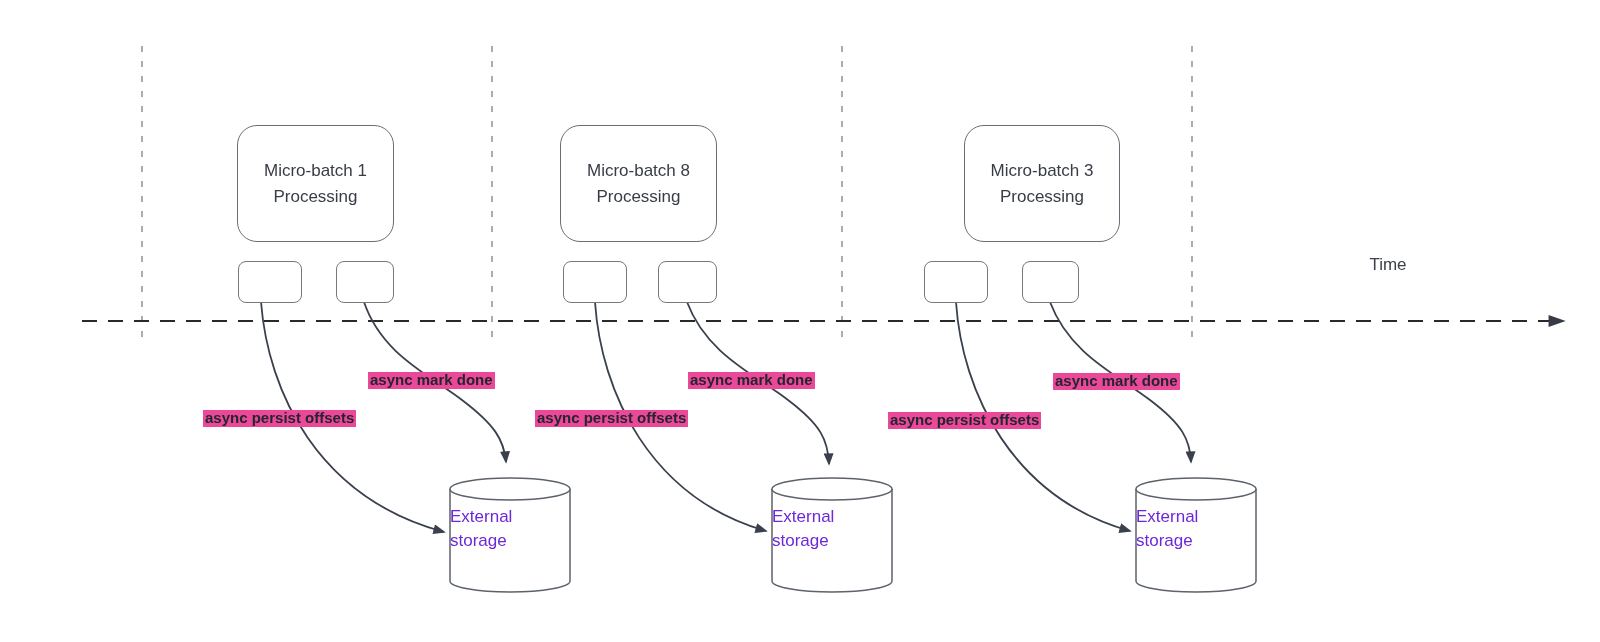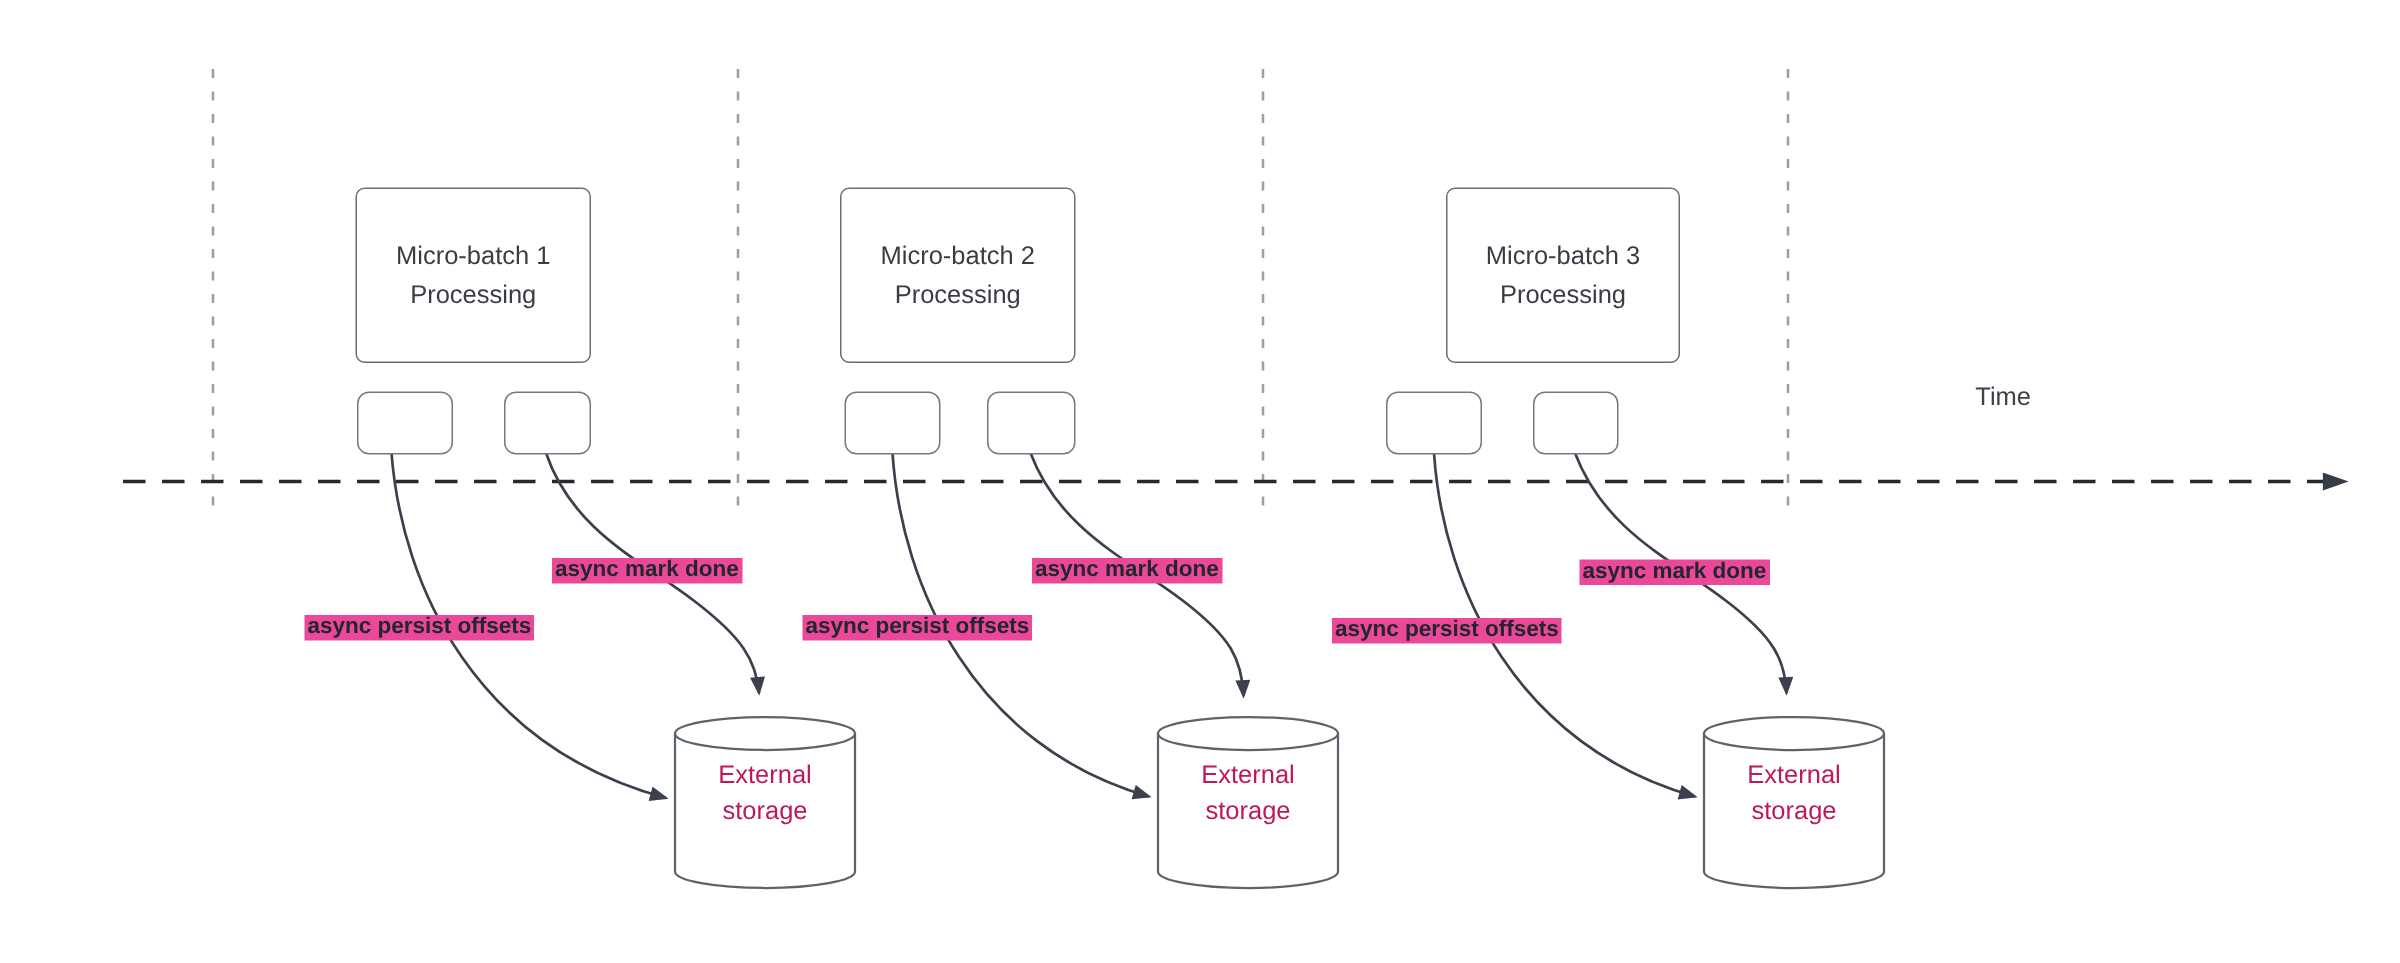--- a/index.html
+++ b/index.html
@@ -13,21 +13,21 @@
   }
   .lines-layer {
     position: absolute;
     left: 0; top: 0;
     width: 1600px; height: 642px;
   }
   .batch-box {
     position: absolute;
     box-sizing: border-box;
     border: 1.5px solid #686e75;
-    border-radius: 6px;
+    border-radius: 20px;
     background: #ffffff;
     display: flex;
     align-items: center;
     justify-content: center;
     text-align: center;
     font-size: 17px;
     line-height: 1.5;
     color: #383d45;
     white-space: pre-line;
   }
@@ -44,32 +44,31 @@
     font-weight: bold;
     color: #22262e;
     white-space: nowrap;
     background: #ec4899;
     padding: 0 2px;
     line-height: 1.1;
   }
   .storage-label {
     position: absolute;
     width: 120px;
-    text-align: center;
     font-size: 17px;
     line-height: 1.4;
-    color: #be185d;
+    color: #6d28d9;
     white-space: pre-line;
   }
   .time-label {
     position: absolute;
-    left: 1274px;
+    left: 1348px;
     top: 255px;
     width: 80px;
-    text-align: right;
+    text-align: center;
     font-size: 17px;
     color: #3c424a;
   }
 </style>
 </head>
 <body>
 
 <div class="stage">
 
   <svg class="lines-layer" viewBox="0 0 1600 642" xmlns="http://www.w3.org/2000/svg">
@@ -114,21 +113,21 @@
 
   <div class="batch-box" style="left:237px; top:125px; width:157px; height:117px;">Micro-batch 1
 Processing</div>
   <div class="small-box" style="left:238px; top:261px; width:64px; height:42px;"></div>
   <div class="small-box" style="left:336px; top:261px; width:58px; height:42px;"></div>
   <div class="async-label" style="left:203px; top:410px;">async persist offsets</div>
   <div class="async-label" style="left:368px; top:372px;">async mark done</div>
   <div class="storage-label" style="left:450px; top:505px;">External
 storage</div>
 
-  <div class="batch-box" style="left:560px; top:125px; width:157px; height:117px;">Micro-batch 2
+  <div class="batch-box" style="left:560px; top:125px; width:157px; height:117px;">Micro-batch 8
 Processing</div>
   <div class="small-box" style="left:563px; top:261px; width:64px; height:42px;"></div>
   <div class="small-box" style="left:658px; top:261px; width:59px; height:42px;"></div>
   <div class="async-label" style="left:535px; top:410px;">async persist offsets</div>
   <div class="async-label" style="left:688px; top:372px;">async mark done</div>
   <div class="storage-label" style="left:772px; top:505px;">External
 storage</div>
 
   <div class="batch-box" style="left:920px; top:125px; width:156px; height:117px;margin-left:44px;">Micro-batch 3
 Processing</div>

